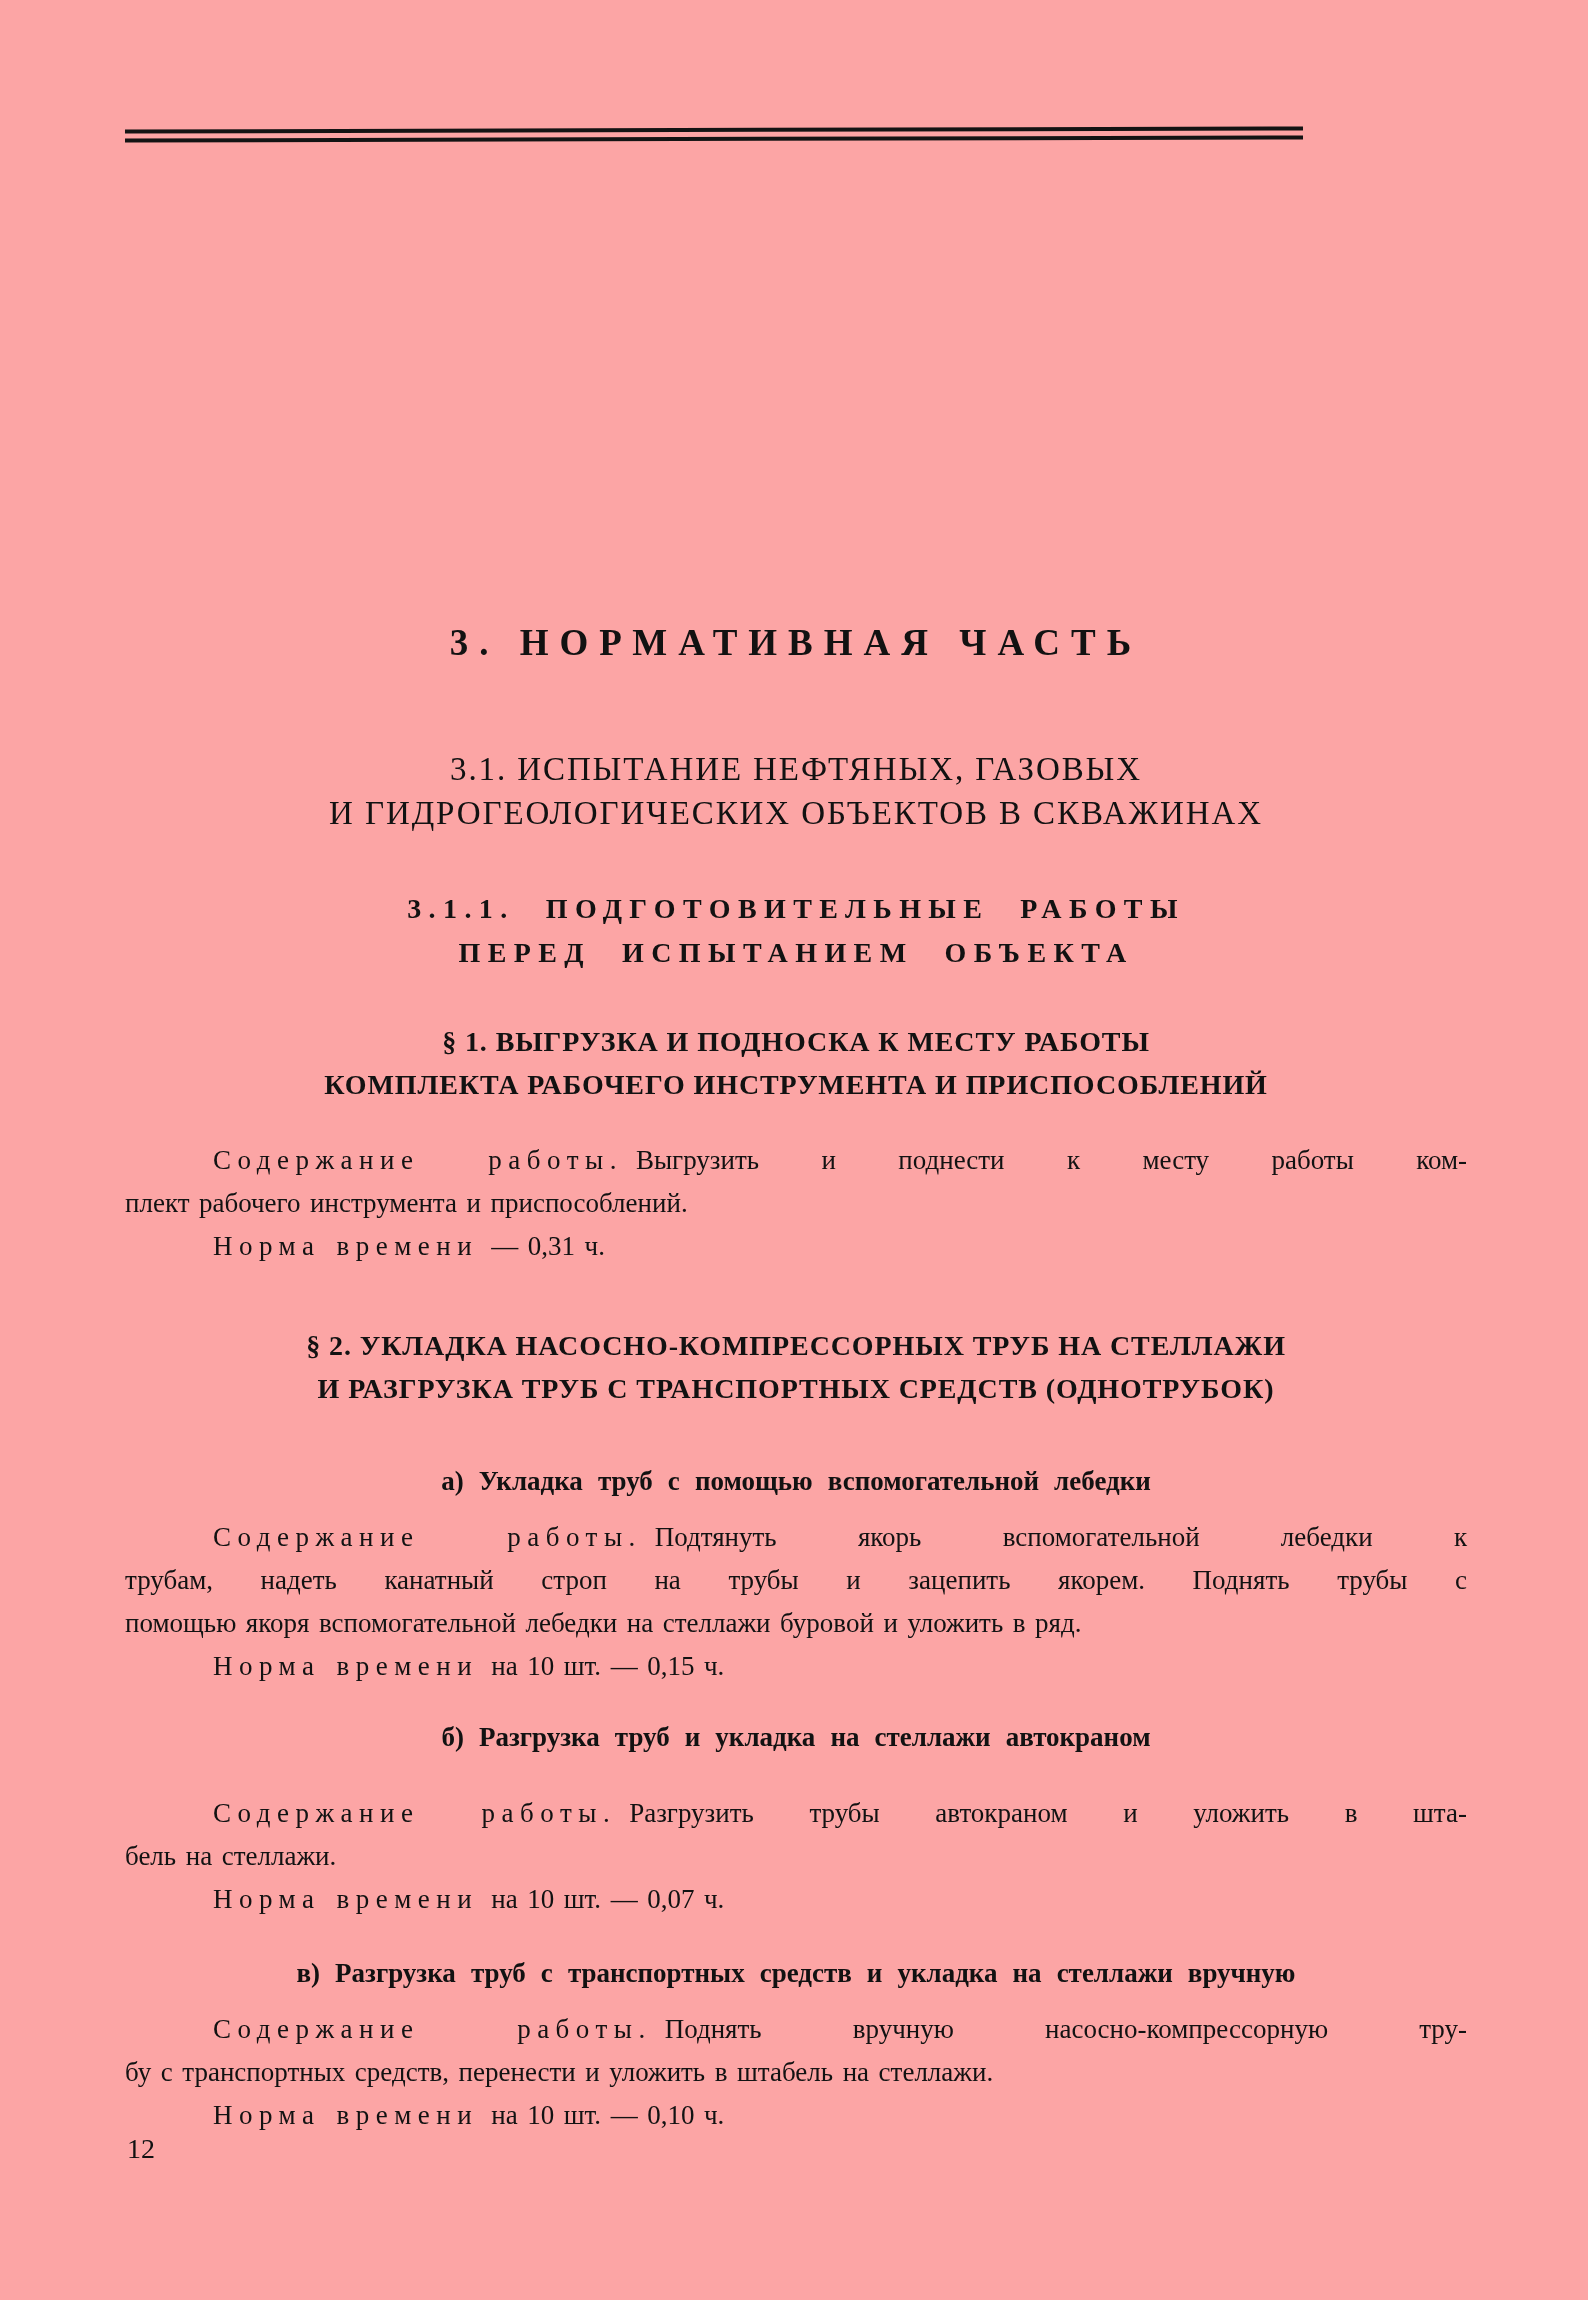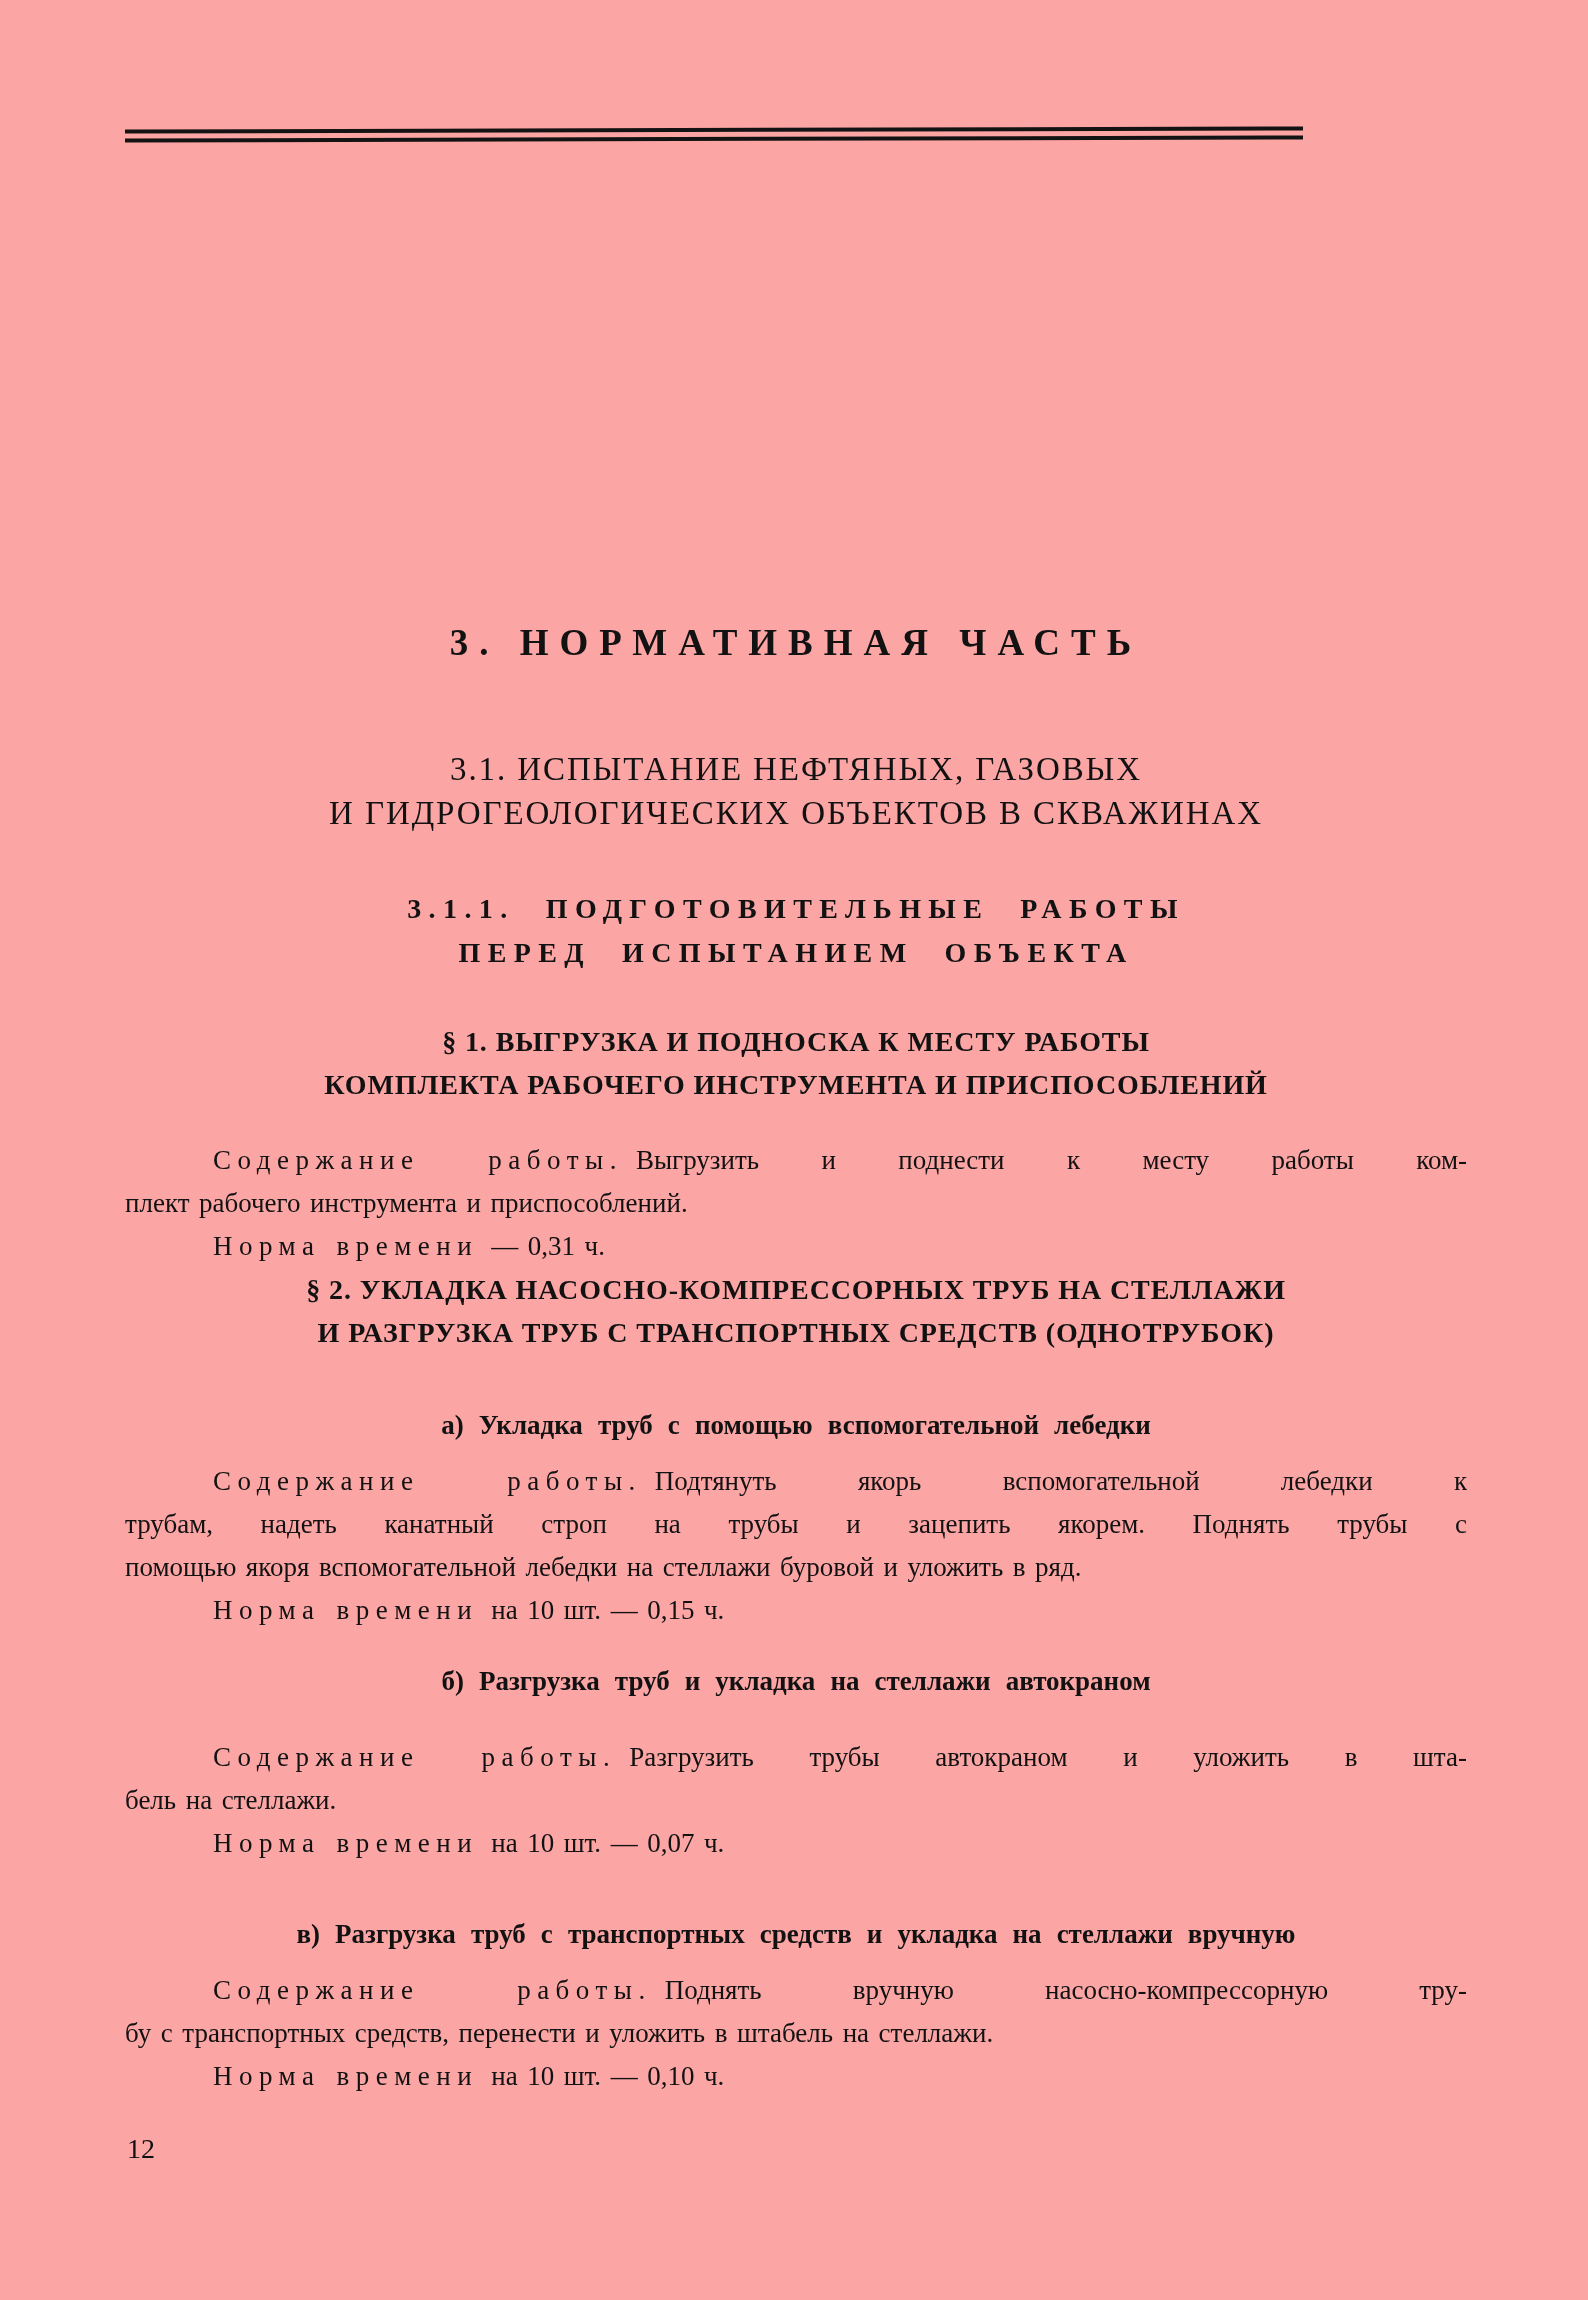--- a/index.html
+++ b/index.html
@@ -49,37 +49,37 @@
     word-spacing: 16.7px;
   }
   .para-heading {
     text-align: center;
     font-weight: bold;
     font-size: 28px;
     line-height: 43px;
     letter-spacing: 0.9px;
   }
   .mt-heading1 { margin-top: 45px; }
-  .mt-heading2 { }
+  .mt-heading2 { margin-top: 56px; }
   .sub-heading {
     text-align: center;
     font-weight: bold;
     font-size: 27px;
     line-height: 43px;
     word-spacing: 8.3px;
   }
   .body-line { font-size: 27px; line-height: 43px; word-spacing: 2.8px; }
   .justify { text-align: justify; text-align-last: justify; }
   .indent { text-indent: 88px; }
   .spaced { letter-spacing: 6.5px; margin-right: 13px; }
   .mt-para { margin-top: 33px; }
   .mt-para-sm { margin-top: 13px; }
   .mt-a { margin-top: 50px; }
   .mt-b { margin-top: 28px; }
-  .mt-c { margin-top: 48px; }
+  .mt-c { margin-top: 31px; }
   .page-number {
     position: absolute;
     left: 127px;
     top: 2133px;
     font-size: 28px;
   }
 </style>
 </head>
 <body>
 

